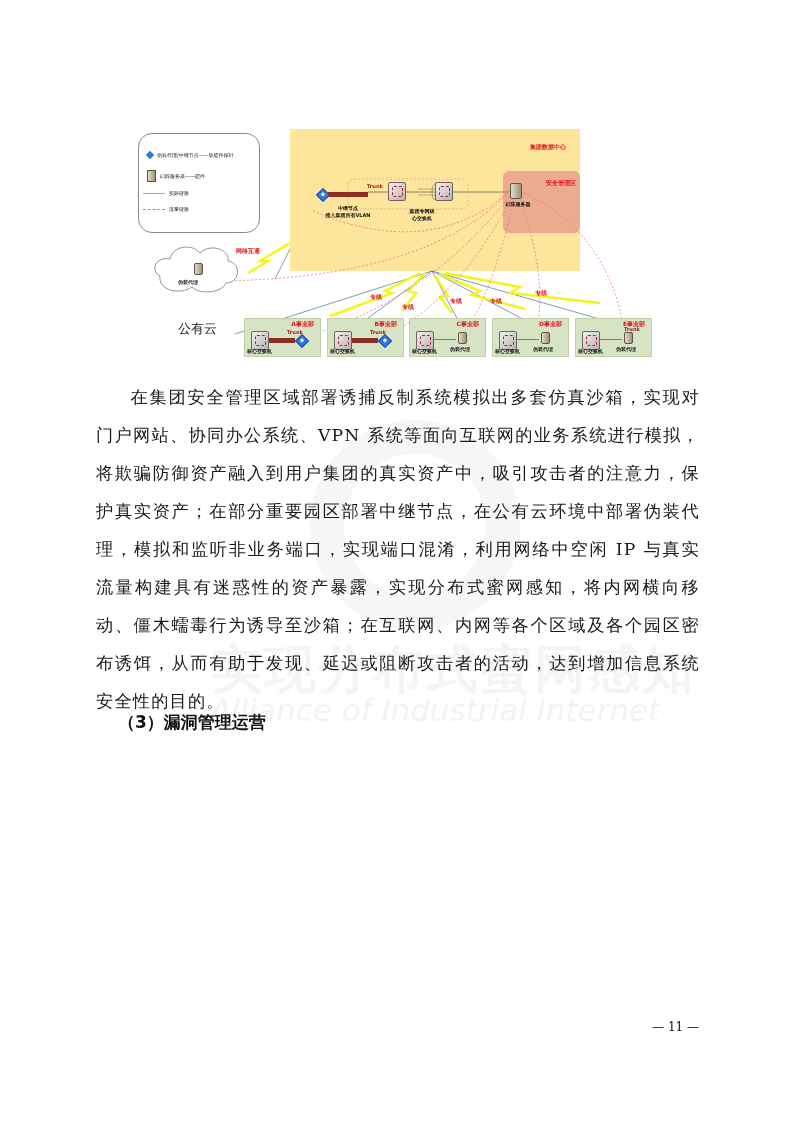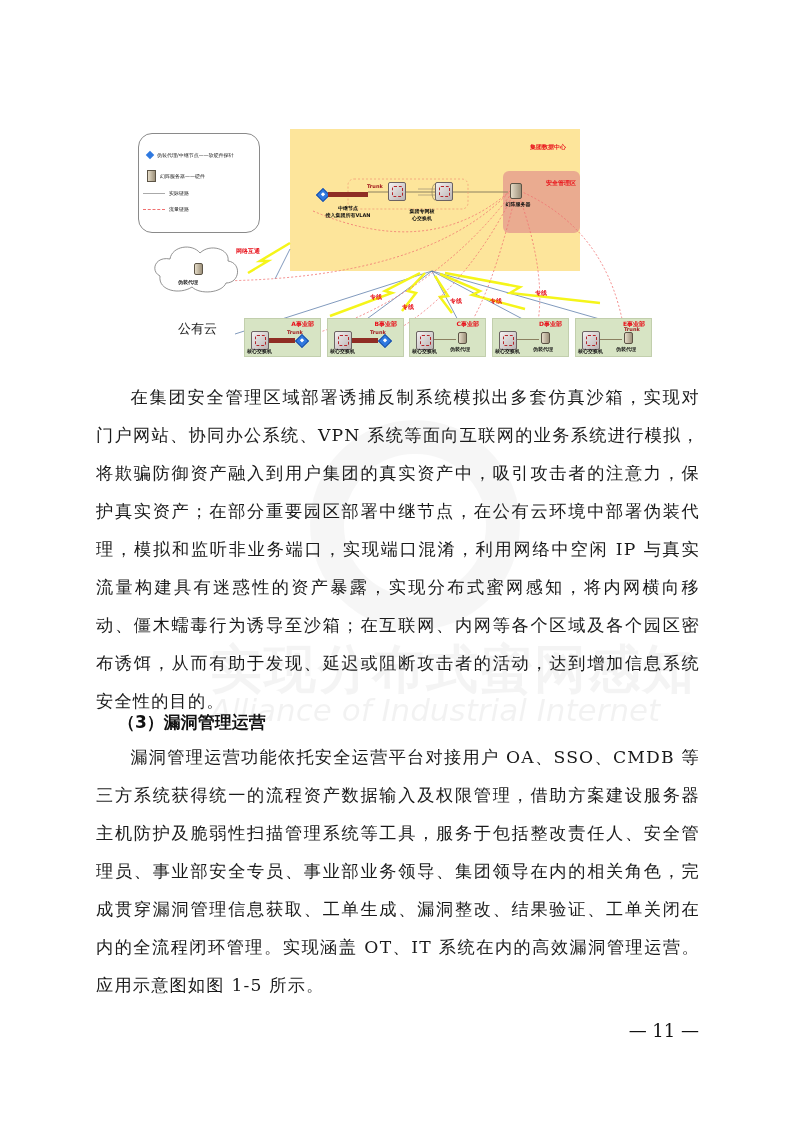--- a/index.html
+++ b/index.html
@@ -51,21 +51,21 @@
   svg.lines { position: absolute; left: 0; top: 0; width: 535px; height: 240px; overflow: visible; }
 
   .caption { position: absolute; left: 0; width: 793px; top: 350px; text-align: center;
              font-family: "DejaVu Sans", sans-serif; font-weight: bold; font-size: 13.5px; color: #111; }
   .caption .fig-num { margin-right: 14px; }
 
   .para { position: absolute; left: 96px; width: 604px; font-size: 17.2px; line-height: 38px;
           text-align: justify; text-align-last: left; letter-spacing: 1.2px; color: #1a1a1a; }
   .para p { margin: 0; text-indent: 2em; }
   .heading { position: absolute; left: 130px; font-family: "DejaVu Sans", sans-serif; font-weight: bold; font-size: 17px; color: #111; }
-  .page-num { position: absolute; right: 94px; top: 1020px; font-size: 18px; color: #111; }
+  .page-num { position: absolute; right: 94px; top: 1020px; font-size: 12px; color: #111; }
 </style>
 </head>
 <body>
 
 <div class="page">
 
   <div class="watermark">
     <div class="wm-logo"></div>
     <div class="wm-cn">实现分布式蜜网感知</div>
     <div class="wm-en">Alliance of Industrial Internet</div>
@@ -202,18 +202,15 @@
     </div>
   </div>
 
 
   <div class="para" style="top:378px;">
     <p>在集团安全管理区域部署诱捕反制系统模拟出多套仿真沙箱，实现对门户网站、协同办公系统、VPN 系统等面向互联网的业务系统进行模拟，将欺骗防御资产融入到用户集团的真实资产中，吸引攻击者的注意力，保护真实资产；在部分重要园区部署中继节点，在公有云环境中部署伪装代理，模拟和监听非业务端口，实现端口混淆，利用网络中空闲 IP 与真实流量构建具有迷惑性的资产暴露，实现分布式蜜网感知，将内网横向移动、僵木蠕毒行为诱导至沙箱；在互联网、内网等各个区域及各个园区密布诱饵，从而有助于发现、延迟或阻断攻击者的活动，达到增加信息系统安全性的目的。</p>
   </div>
 
   <div class="heading" style="left:118px;top:711px;">（3）漏洞管理运营</div>
 
-  <div class="para" style="top:738px;">
-    <p>漏洞管理运营功能依托安全运营平台对接用户 OA、SSO、CMDB 等三方系统获得统一的流程资产数据输入及权限管理，借助方案建设服务器主机防护及脆弱性扫描管理系统等工具，服务于包括整改责任人、安全管理员、事业部安全专员、事业部业务领导、集团领导在内的相关角色，完成贯穿漏洞管理信息获取、工单生成、漏洞整改、结果验证、工单关闭在内的全流程闭环管理。实现涵盖 OT、IT 系统在内的高效漏洞管理运营。应用示意图如图 1-5 所示。</p>
-  </div>
 
   <div class="page-num">— 11 —</div>
 </div>
 
 </body></html>

